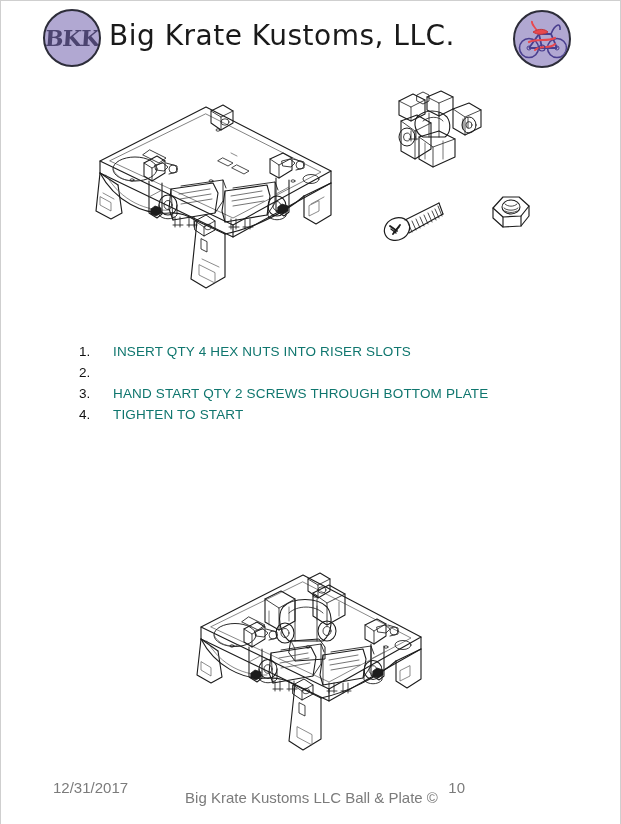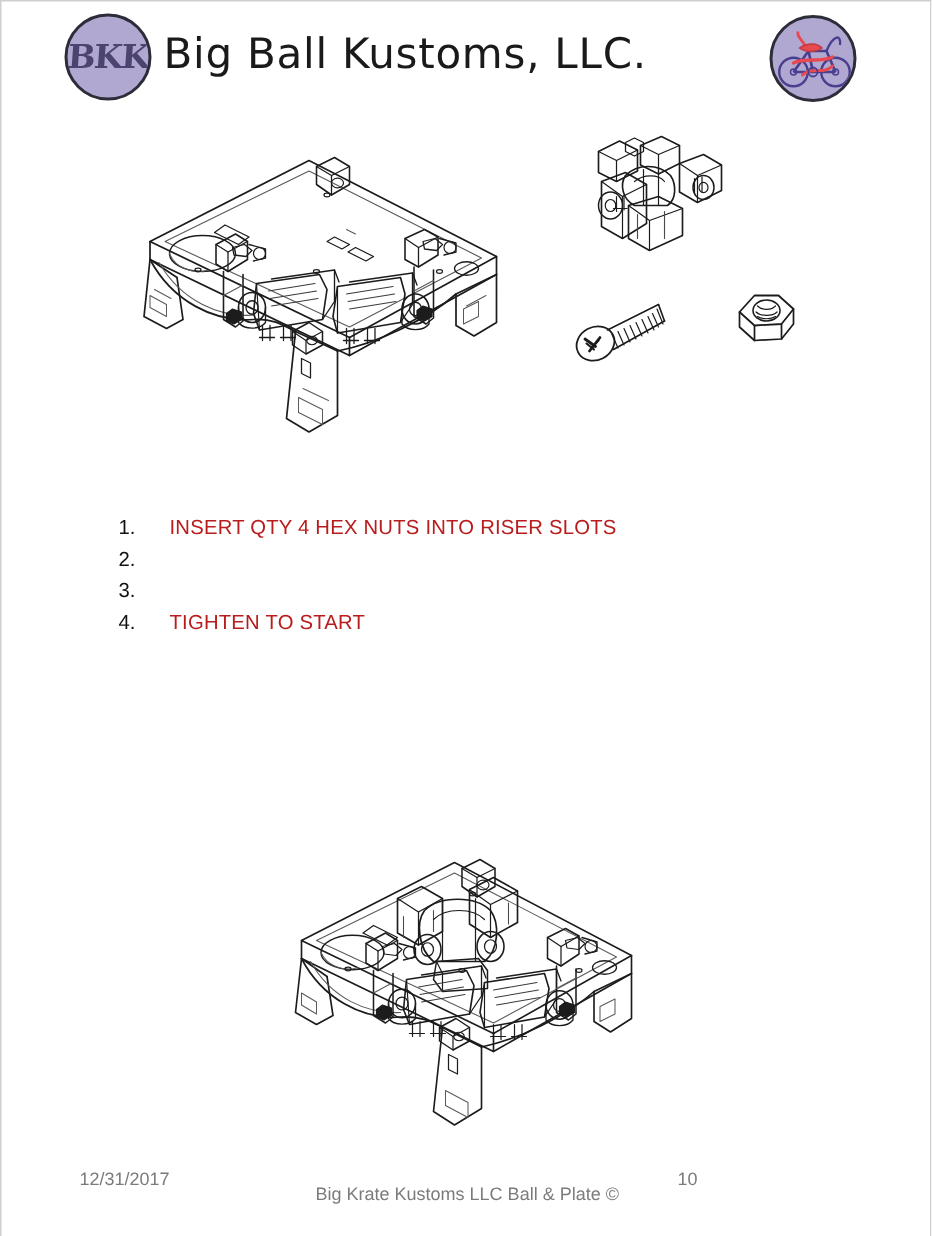--- a/index.html
+++ b/index.html
@@ -103,50 +103,50 @@
   }
   .step-num {
     width: 34px;
     flex: 0 0 34px;
     font-size: 13.5px;
     color: #111;
   }
   .step-text {
     font-size: 13.5px;
     letter-spacing: 0.15px;
-    color: #b91c1c;
+    color: #0f766e;
     white-space: nowrap;
   }
 
   
   .footer {
     position: absolute;
     left: 0;
     top: 778px;
     width: 516px;
     height: 18px;
-    font-size: 12px;
+    font-size: 15px;
     color: #7b7b7b;
   }
   .footer-date  { position: absolute; left: 52px;  top: 0; }
   .footer-title { position: absolute; left: 0; top: 10px; width: 621px; text-align: center; }
   .footer-page  { position: absolute; right: 52px; top: 0; }
 </style>
 </head>
 <body>
 
 <div class="page">
 
   <div class="header">
 
     <div class="logo-badge" id="bkk-badge">
       <div class="bkk-letters">BKK</div>
     </div>
 
-    <div class="company-title">Big Ball Kustoms, LLC.</div>
+    <div class="company-title">Big Krate Kustoms, LLC.</div>
 
     <div class="logo-badge" id="bike-badge">
       <svg width="56" height="56" viewBox="0 0 56 56">
 
         <circle cx="14" cy="36" r="9.5" fill="none" stroke="#4a3f8f" stroke-width="1.6"></circle>
         <circle cx="42" cy="36" r="9.5" fill="none" stroke="#4a3f8f" stroke-width="1.6"></circle>
         <circle cx="14" cy="36" r="2" fill="none" stroke="#4a3f8f" stroke-width="1"></circle>
         <circle cx="42" cy="36" r="2" fill="none" stroke="#4a3f8f" stroke-width="1"></circle>
 
         <path d="M14 36 L24 22 L36 22 L42 36" fill="none" stroke="#4a3f8f" stroke-width="1.8"></path>
@@ -489,20 +489,21 @@
   <div class="steps">
     <div class="step-row">
       <span class="step-num">1.</span>
       <span class="step-text">INSERT QTY 4 HEX NUTS INTO RISER SLOTS</span>
     </div>
     <div class="step-row">
       <span class="step-num">2.</span>
     </div>
     <div class="step-row">
       <span class="step-num">3.</span>
+      <span class="step-text">HAND START QTY 2 SCREWS THROUGH BOTTOM PLATE</span>
     </div>
     <div class="step-row">
       <span class="step-num">4.</span>
       <span class="step-text">TIGHTEN TO START</span>
     </div>
   </div>
 
   <div class="footer">
     <span class="footer-date">12/31/2017</span>
     <span class="footer-title">Big Krate Kustoms LLC Ball &amp; Plate ©</span>

